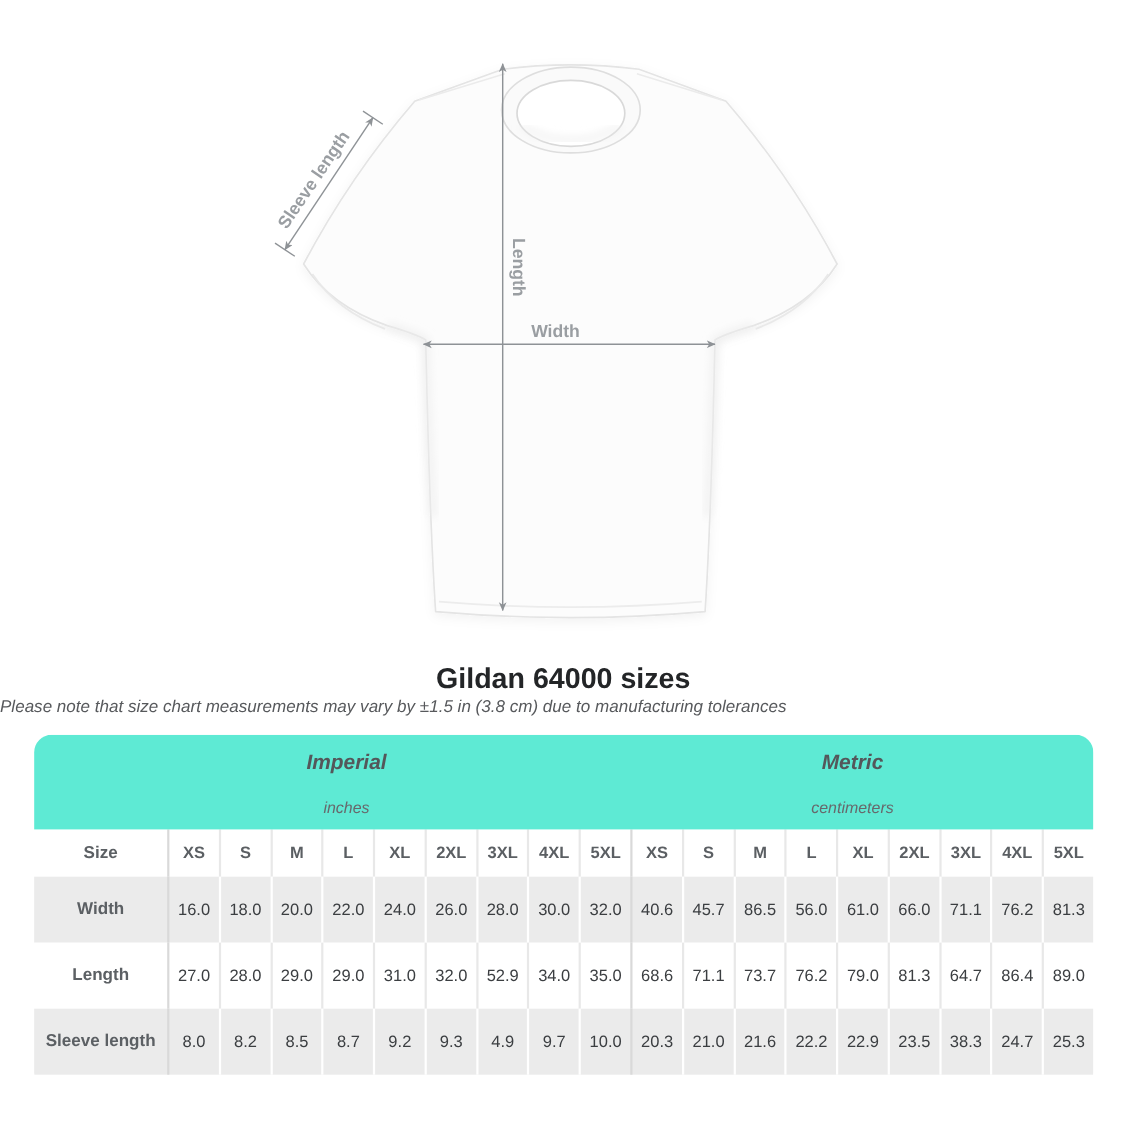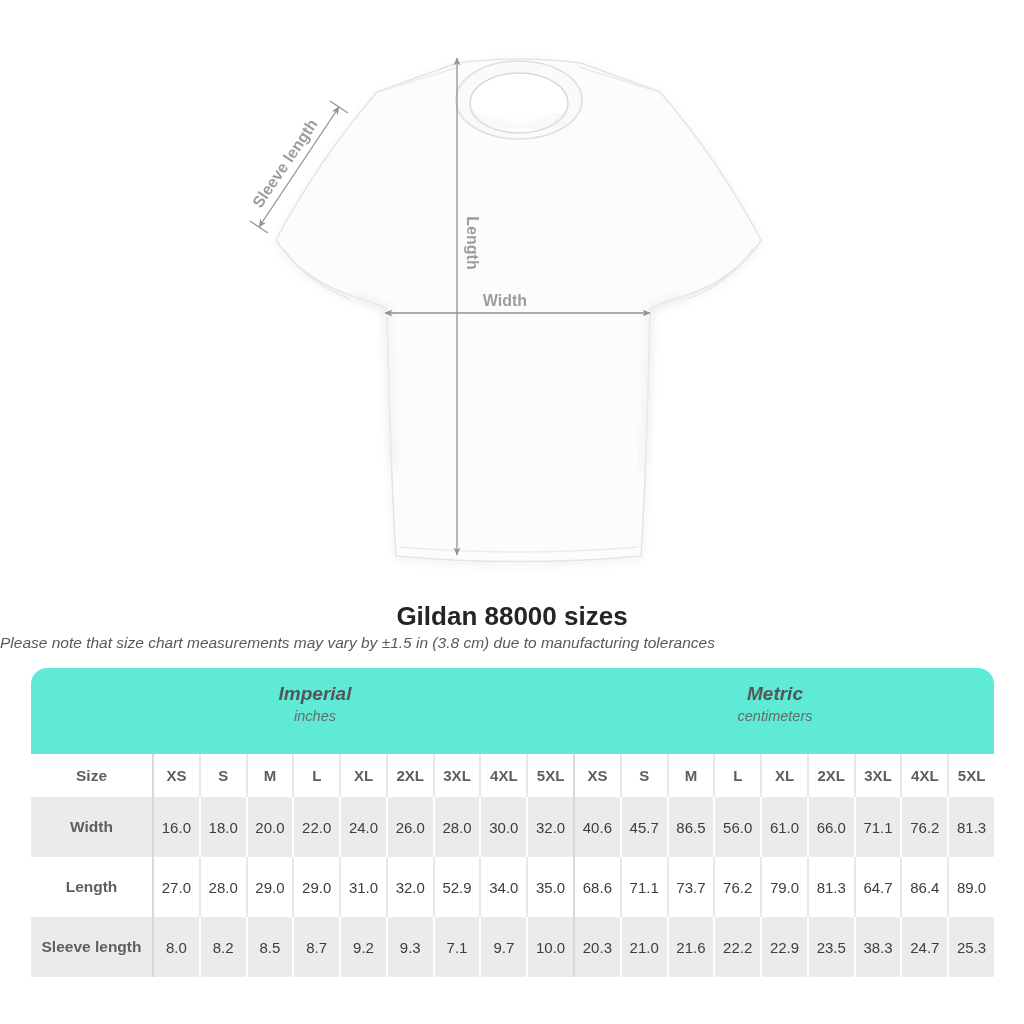--- a/index.html
+++ b/index.html
@@ -24,21 +24,21 @@
   
   .size-chart {
     position:absolute; left:31px; top:668px; width:963px; height:323px;
     border-radius:16px; overflow:hidden; background:#ffffff;
   }
   .unit-band { position:relative; height:86px; background:#5eead4; }
   .unit-head { position:absolute; top:15px; transform:translateX(-50%); text-align:center; white-space:nowrap; }
   .unit-head.imperial { left:284px; }
   .unit-head.metric   { left:744px; }
   .unit-name { font-size:19px; font-weight:bold; font-style:italic; color:#54575a; }
-  .unit-sub  { font-size:14.5px; font-style:italic; color:#67696c; margin-top:3px; }
+  .unit-sub  { font-size:14.5px; font-style:italic; color:#67696c; margin-top:22px; }
 
   .grid-row { display:grid; grid-template-columns:121px repeat(18, 1fr); }
   .row-size  { height:43px; background:#ffffff; --sep:#e8e8e8; }
   .row-data  { height:60px; }
   .row-gray  { background:#ebebeb; --sep:#ffffff; }
   .row-white { background:#ffffff; --sep:#e8e8e8; }
 
   .cell {
     display:flex; align-items:center; justify-content:center;
     font-size:15px; color:#3b3e41; border-left:2px solid var(--sep);
@@ -109,21 +109,21 @@
       <line x1="339" y1="107" x2="259" y2="227" stroke="#8e9296" stroke-width="1.3" marker-start="url(#ah-s)" marker-end="url(#ah-e)"></line>
       <line x1="330" y1="101" x2="348" y2="113" stroke="#8e9296" stroke-width="1.2"></line>
       <line x1="250" y1="221" x2="268" y2="233" stroke="#8e9296" stroke-width="1.2"></line>
     </g>
 
     <text x="505" y="306" text-anchor="middle" font-size="16" font-weight="bold" fill="#9a9ea2">Width</text>
     <text x="471" y="243" transform="rotate(90 471 243)" text-anchor="middle" dominant-baseline="middle" font-size="16" font-weight="bold" fill="#9a9ea2">Length</text>
     <text x="0" y="0" transform="translate(286 164) rotate(-56)" text-anchor="middle" dominant-baseline="middle" font-size="16" font-weight="bold" fill="#9a9ea2">Sleeve length</text>
   </svg>
 
-  <div class="chart-title">Gildan 88000 sizes</div>
+  <div class="chart-title">Gildan 64000 sizes</div>
   <div class="chart-note">Please note that size chart measurements may vary by ±1.5 in (3.8 cm) due to manufacturing tolerances</div>
 
   <div class="size-chart">
     <div class="unit-band">
       <div class="unit-head imperial">
         <div class="unit-name">Imperial</div>
         <div class="unit-sub">inches</div>
       </div>
       <div class="unit-head metric">
         <div class="unit-name">Metric</div>
@@ -195,21 +195,21 @@
           <div class="cell">89.0</div>
         </div>
         <div class="grid-row row-data row-gray">
           <div class="cell label">Sleeve length</div>
           <div class="cell strong-sep">8.0</div>
           <div class="cell">8.2</div>
           <div class="cell">8.5</div>
           <div class="cell">8.7</div>
           <div class="cell">9.2</div>
           <div class="cell">9.3</div>
-          <div class="cell">7.1</div>
+          <div class="cell">4.9</div>
           <div class="cell">9.7</div>
           <div class="cell">10.0</div>
           <div class="cell strong-sep">20.3</div>
           <div class="cell">21.0</div>
           <div class="cell">21.6</div>
           <div class="cell">22.2</div>
           <div class="cell">22.9</div>
           <div class="cell">23.5</div>
           <div class="cell">38.3</div>
           <div class="cell">24.7</div>

